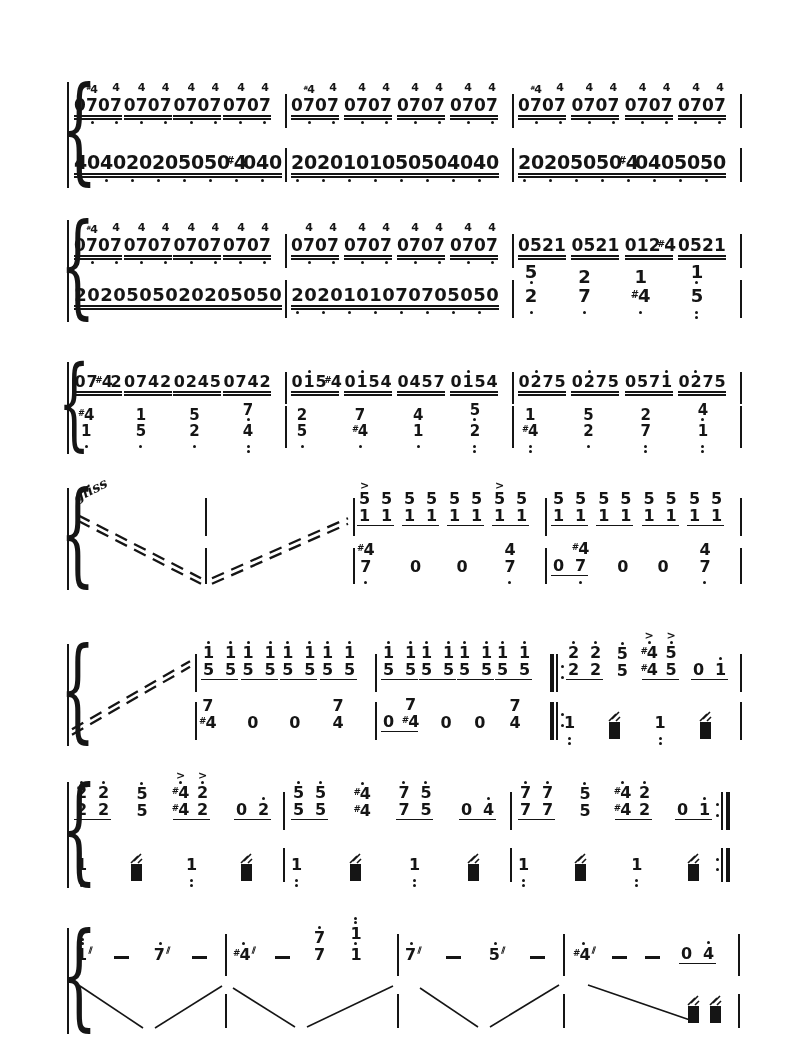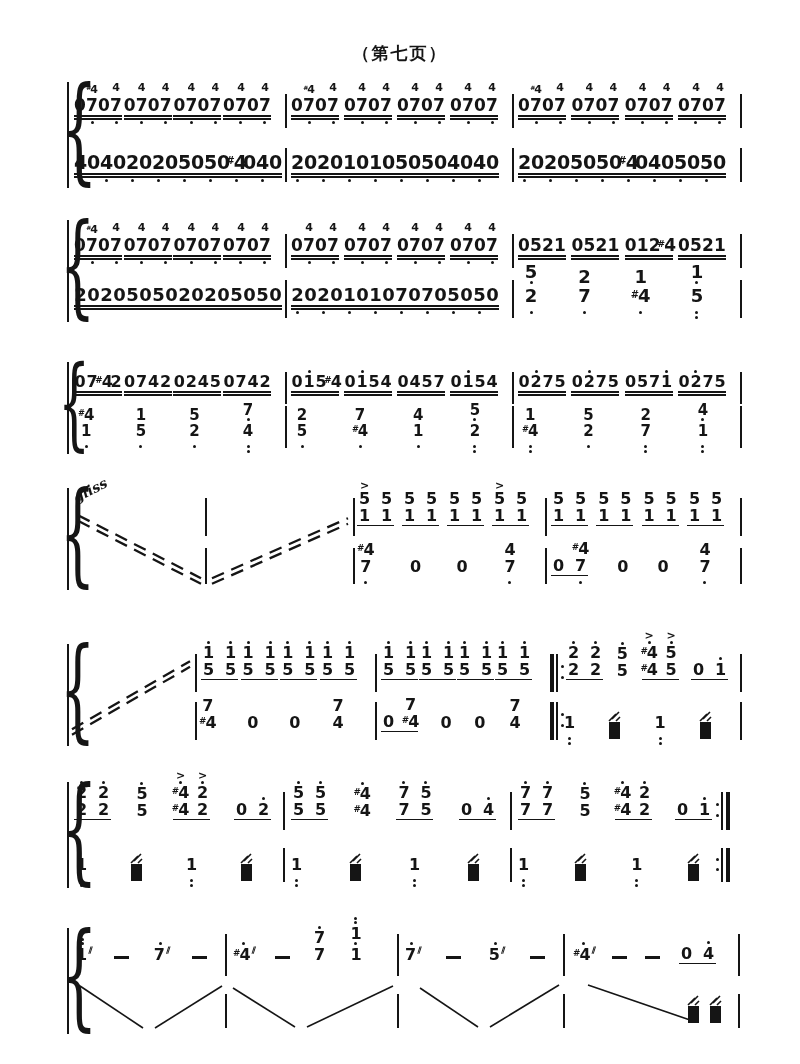--- a/index.html
+++ b/index.html
@@ -37,21 +37,20 @@
   .trm{font-size:9px;letter-spacing:-2px;position:relative;top:-7px;left:1px;font-weight:700}
   .lbl{position:absolute;font-style:italic;font-weight:700;
     font-family:"DejaVu Serif","Liberation Serif",serif}
   .blkmark{position:absolute;display:flex;flex-direction:column;align-items:center}
   svg.ov{position:absolute;left:0;top:0;pointer-events:none}
 </style>
 </head>
 <body>
 
 <div class="page" id="score">
-  <div class="title">（第七页）</div>
 <div class="brace" style="left: 42px; top: 75.64px; font-size: 116.6px; line-height: 106px; transform: scaleX(0.5);">{</div>
     <div class="bl" style="left: 67px; top: 82px; width: 1.7px; height: 106px;"></div>
     <div class="meas" style="left: 68px; top: 80px; width: 217px; height: 50px; padding-left: 6px; padding-right: 14px;">
       <div class="col">
         <div class="sr">
           <div class="sc" style="width: 12px;"></div>
           <div class="sc" style="width: 12px;"><span class="sh">#</span>4</div>
           <div class="sc" style="width: 12px;"></div>
           <div class="sc" style="width: 12px;">4</div>
         </div>

